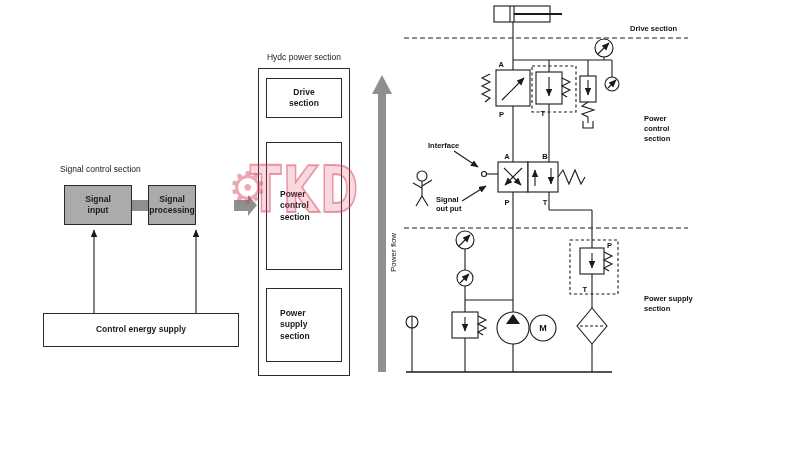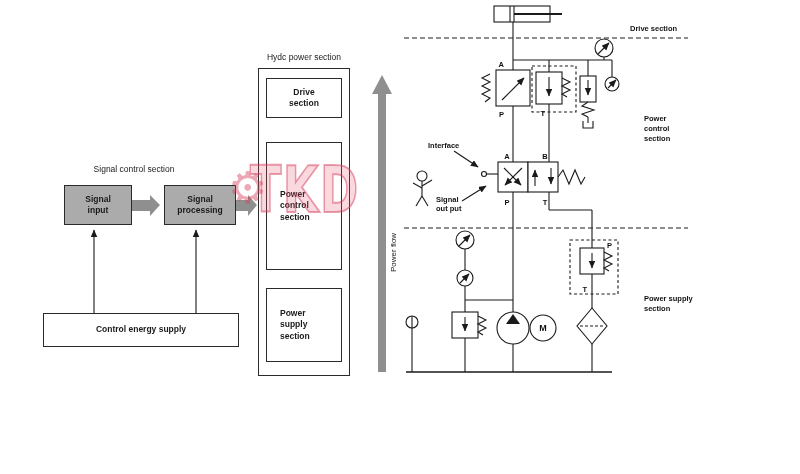--- a/index.html
+++ b/index.html
@@ -29,25 +29,25 @@
         <path d="M0,0 L7,3 L0,6 Z" fill="#1a1a1a"></path>
       </marker>
     </defs>
     <line x1="94" y1="313" x2="94" y2="230" stroke="#1a1a1a" stroke-width="1.1" marker-end="url(#ahL)"></line>
     <line x1="196" y1="313" x2="196" y2="230" stroke="#1a1a1a" stroke-width="1.1" marker-end="url(#ahL)"></line>
     <polygon points="132,200 150,200 150,195 160,205 150,216 150,211 132,211" fill="#8f8f8f"></polygon>
     <polygon points="234,200 248,200 248,195 257,205 248,216 248,211 234,211" fill="#8f8f8f"></polygon>
     <polygon points="378,372 386,372 386,94 392,94 382,75 372,94 378,94" fill="#8f8f8f"></polygon>
   </svg>
 
-  <div class="lbl" style="left:48px;top:164px;width:172px;text-align:center">Signal control section</div>
+  <div class="lbl" style="left:60px;top:164px;width:172px;">Signal control section</div>
   <div class="box gray" style="left:64px;top:185px;width:68px;height:40px">
     <span style="width:46px">Signal input</span>
   </div>
-  <div class="box gray" style="left:164px;top:185px;width:72px;height:40px">
+  <div class="box gray" style="left:148px;top:185px;width:48px;height:40px">
     <span style="width:56px">Signal processing</span>
   </div>
   <div class="box" style="left:43px;top:313px;width:196px;height:34px">
     <span>Control energy supply</span>
   </div>
 
   <div class="lbl" style="left:254px;top:52px;width:100px;text-align:center">Hydc power section</div>
   <div class="box" style="left:258px;top:68px;width:92px;height:308px;background:transparent"></div>
   <div class="box" style="left:266px;top:78px;width:76px;height:40px">
     <span style="width:50px">Drive section</span>

